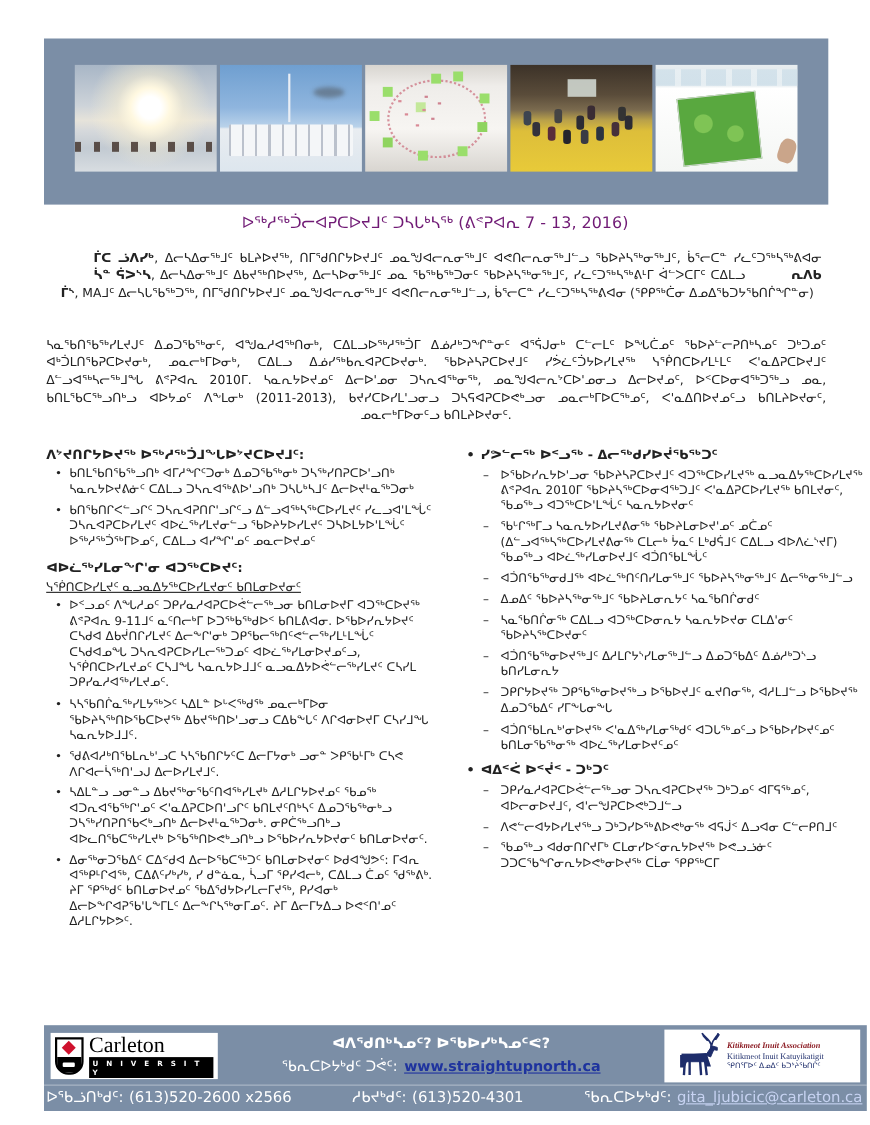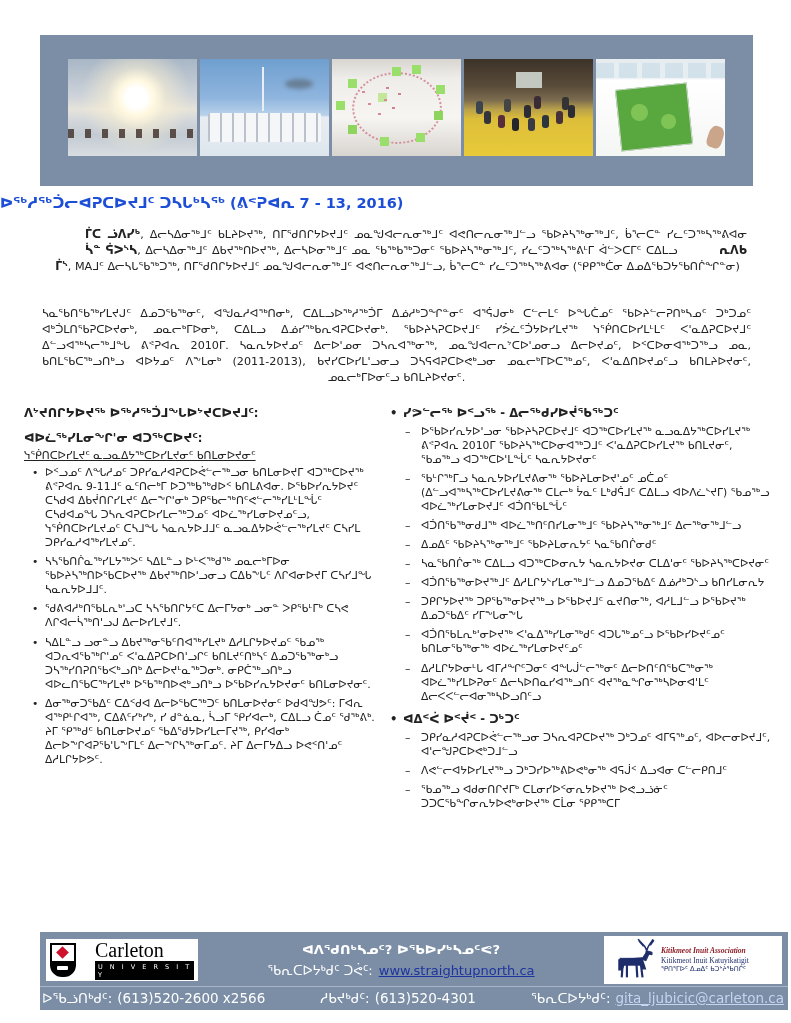--- a/index.html
+++ b/index.html
@@ -33,60 +33,60 @@
       32px 6px #46303a,44px 0 #2c2c34,-48px -4px #3c4450,38px -8px #333333,-20px -6px #444444,10px -9px #3a2c34;}
   .p5{background:linear-gradient(180deg,#e8edf0 0%,#dce5ea 18%,#ffffff 22%,#f4f6f4 100%);}
   .maprow{position:absolute;top:4px;left:0;right:0;height:15px;opacity:.8;
       background:repeating-linear-gradient(90deg,#cfe0ea 0 18px,#e8f0f4 18px 23px);}
   .greenmap{position:absolute;left:22px;top:27px;width:70px;height:60px;background:#59a83f;border:1px solid #cfd8cf;
       background-image:radial-gradient(circle at 30% 40%, #7fc455 0 8px, transparent 9px),radial-gradient(circle at 70% 60%, #7fc455 0 7px, transparent 8px);
       transform:rotate(-6deg);}
   .hand{position:absolute;right:2px;bottom:8px;width:15px;height:22px;background:#caa58a;border-radius:40% 40% 30% 30%;transform:rotate(18deg);}
 
   
-  .title{position:absolute;left:0;top:195px;width:100%;margin:0;
-      font-size:14.5px;font-weight:bold;color:#1d4ed8;}
+  .title{position:absolute;left:0;top:195px;width:100%;margin:0;text-align:center;
+      font-size:14.5px;font-weight:normal;color:#701a75;}
   .intro{position:absolute;left:48px;right:44px;top:227px;margin:0;font-size:11.2px;line-height:1.43;
       text-align:justify;text-align-last:center;color:#222;}
   .intro .b{font-weight:bold;margin-left:37px;}
   .summary{position:absolute;left:42px;right:40px;top:306px;margin:0;font-size:11.2px;line-height:1.42;
       text-align:justify;text-align-last:center;color:#222;}
 
   
-  .cols{position:absolute;left:24px;top:406px;width:748px;display:flex;gap:14px;}
+  .cols{position:absolute;left:42px;top:406px;width:748px;display:flex;gap:30px;}
   .col{font-size:10.8px;line-height:1.3;color:#222;}
   .col.left{width:352px;flex:0 0 auto;}
   .col.right{flex:1 1 auto;}
   .h{font-weight:bold;font-size:11.6px;margin:0 0 3px 0;}
   .h.second{margin-top:10px;}
   .sub-u{text-decoration:underline;margin:0 0 3px 0;}
   .blist{margin:0;padding:0;list-style:none;}
   .blist li{position:relative;padding-left:21px;margin:0 0 5px 0;}
   .blist li::before{content:"•";position:absolute;left:8px;top:0;}
   .sec-title{position:relative;padding-left:13px;font-weight:bold;font-size:11.6px;margin:0 0 4px 0;}
   .sec-title::before{content:"•";position:absolute;left:0;top:0;}
   .sec-title.second{margin-top:8px;}
   .dash-item{position:relative;padding-left:31px;margin:0 0 5px 0;}
   .dash-item::before{content:"–";position:absolute;left:15px;top:0;}
 
   
   .footer{position:absolute;left:40px;top:932px;width:748px;background:#7b8ea6;}
   .footer-top{display:flex;align-items:center;gap:8px;height:52px;padding:2px 6px 0 6px;}
-  .carleton{width:152px;height:42px;background:#ffffff;display:flex;align-items:center;gap:19px;padding:1px 4px;box-sizing:border-box;flex:0 0 auto;}
+  .carleton{width:152px;height:42px;background:#ffffff;display:flex;align-items:center;gap:5px;padding:1px 4px;box-sizing:border-box;flex:0 0 auto;}
   .shield{position:relative;width:26px;height:34px;border:2px solid #000;border-radius:0 0 12px 12px;
       background:linear-gradient(180deg,#ffffff 0 52%,#000000 52% 100%);box-sizing:border-box;flex:0 0 auto;}
   .leaf{position:absolute;left:6px;top:3px;width:9px;height:9px;background:#cf112d;transform:rotate(45deg);}
   .book{position:absolute;left:5px;bottom:5px;width:11px;height:4px;background:#ffffff;border-radius:1px;}
   .c-text{display:flex;flex-direction:column;justify-content:center;}
   .c-name{font-family:"Liberation Serif","DejaVu Serif",serif;font-size:20px;color:#000;line-height:1;}
-  .c-univ{background:#000;color:#fff;font-size:6.5px;letter-spacing:2.5px;padding:1.5px 2px 1px 3px;margin-top:1px;font-weight:normal;}
+  .c-univ{background:#000;color:#fff;font-size:6.5px;letter-spacing:2.5px;padding:1.5px 2px 1px 3px;margin-top:1px;font-weight:bold;}
   .f-center{flex:1 1 auto;text-align:center;color:#fff;}
   .f-q{font-weight:bold;font-size:13px;}
   .f-web{font-size:13px;margin-top:6px;}
-  .f-link{color:#1e339e;font-weight:normal;text-decoration:underline;margin-left:6px;}
+  .f-link{color:#1e339e;font-weight:bold;text-decoration:underline;margin-left:6px;}
   .kia{width:178px;height:48px;background:#ffffff;display:flex;align-items:center;gap:2px;padding:1px 3px;box-sizing:border-box;flex:0 0 auto;}
   .kia svg{flex:0 0 auto;}
   .kia-text{display:flex;flex-direction:column;line-height:1.25;justify-content:space-between;}
   .kia1{font-family:"Liberation Serif","DejaVu Serif",serif;font-style:italic;font-weight:bold;font-size:7.5px;color:#8c1c24;}
   .kia2{font-family:"Liberation Serif","DejaVu Serif",serif;font-size:7.5px;color:#1e2d6b;}
   .kia3{font-size:6.8px;color:#1e2d6b;}
   .footer-contact{display:flex;align-items:center;justify-content:space-between;border-top:1px solid rgba(255,255,255,.35);
       color:#fff;font-size:13.5px;padding:3px 4px 4px 2px;}
   .fc-group{white-space:nowrap;}
   .fc-label{margin-right:5px;}
@@ -127,42 +127,45 @@
   <h1 class="title">ᐅᖅᓱᖅᑑᓕᐊᕈᑕᐅᔪᒧᑦ ᑐᓴᒐᒃᓴᖅ (ᕕᕝᕈᐊᕆ 7 - 13, 2016)</h1>
 
   <p class="intro"><span class="b">ᒦᑕ ᓘᐱᓯᒃ</span><span>, ᐃᓕᓴᐃᓂᖅᒧᑦ ᑲᒪᔨᐅᔪᖅ, ᑎᒥᖁᑎᒋᔭᐅᔪᒧᑦ ᓄᓇᖑᐊᓕᕆᓂᖅᒧᑦ ᐊᕙᑎᓕᕆᓂᖅᒧᓪᓗ ᖃᐅᔨᓴᖅᓂᖅᒧᑦ, ᑳᕐᓕᑕᓐ ᓯᓚᑦᑐᖅᓴᖅᕕᐊᓂ </span><span class="b">ᓵᓐ ᕌᐳᔅᓴ</span><span>, ᐃᓕᓴᐃᓂᖅᒧᑦ ᐃᑲᔪᖅᑎᐅᔪᖅ, ᐃᓕᓴᐅᓂᖅᒧᑦ ᓄᓇ ᖃᖅᑲᖅᑐᓂᑦ ᖃᐅᔨᓴᖅᓂᖅᒧᑦ, ᓯᓚᑦᑐᖅᓴᖅᕕᒻᒥ ᐋᓪᐳᑕᒥᑦ ᑕᐃᒪᓗ </span><span class="b">ᕆᐱᑲ ᒦᔅ</span><span>, MAᒧᑦ ᐃᓕᓴᒐᖃᖅᑐᖅ, ᑎᒥᖁᑎᒋᔭᐅᔪᒧᑦ ᓄᓇᖑᐊᓕᕆᓂᖅᒧᑦ ᐊᕙᑎᓕᕆᓂᖅᒧᓪᓗ, ᑳᕐᓕᑕᓐ ᓯᓚᑦᑐᖅᓴᖅᕕᐊᓂ (ᕿᑭᖅᑖᓂ ᐃᓄᐃᖃᑐᔭᖃᑎᒌᖏᓐᓂ)</span></p>
 
   <p class="summary">ᓴᓇᖃᑎᖃᖅᓯᒪᔪᒍᑦ ᐃᓄᑐᖃᖅᓂᑦ, ᐊᖑᓇᓱᐊᖅᑎᓂᒃ, ᑕᐃᒪᓗᐅᖅᓱᖅᑑᒥ ᐃᓅᓱᒃᑐᖏᓐᓂᑦ ᐊᕐᕌᒍᓂᒃ ᑕᓪᓕᒪᑦ ᐅᖓᑖᓄᑦ ᖃᐅᔨᓪᓕᕈᑎᒃᓴᓄᑦ ᑐᒃᑐᓄᑦ ᐊᒃᑑᒪᑎᖃᕈᑕᐅᔪᓂᒃ, ᓄᓇᓕᒃᒥᐅᓂᒃ, ᑕᐃᒪᓗ ᐃᓅᓯᖅᑲᕆᐊᕈᑕᐅᔪᓂᒃ. ᖃᐅᔨᓴᕈᑕᐅᔪᒧᑦ ᓯᕘᓛᑦᑑᔭᐅᓯᒪᔪᖅ ᓭᖀᑎᑕᐅᓯᒪᒻᒪᑦ ᐸ'ᓇᐃᕈᑕᐅᔪᒧᑦ ᐃᓪᓗᐊᖅᓴᓕᖅᒧᖓ ᕕᕝᕈᐊᕆ 2010ᒥ. ᓴᓇᕆᔭᐅᔪᓄᑦ ᐃᓕᐅ'ᓄᓂ ᑐᓴᕆᐊᖅᓂᖅ, ᓄᓇᖑᐊᓕᕆᔾᑕᐅ'ᓄᓂᓗ ᐃᓕᐅᔪᓄᑦ, ᐅᑉᑕᐅᓂᐊᖅᑐᖅᓗ ᓄᓇ, ᑲᑎᒪᖃᑕᖅᓗᑎᒃᓗ ᐊᐅᔭᓄᑦ ᐱᖕᒪᓂᒃ (2011-2013), ᑲᔪᓯᑕᐅᓯᒪ'ᓗᓂᓗ ᑐᓴᕋᐊᕈᑕᐅᕙᒃᓗᓂ ᓄᓇᓕᒃᒥᐅᑕᖅᓄᑦ, ᐸ'ᓇᐃᑎᐅᔪᓄᑦᓗ ᑲᑎᒪᔨᐅᔪᓂᑦ, ᓄᓇᓕᒃᒥᐅᓂᑦᓗ ᑲᑎᒪᔨᐅᔪᓂᑦ.</p>
 
   <div class="cols">
 
     <div class="col left">
       <div class="h">ᐱᔾᔪᑎᒋᔭᐅᔪᖅ ᐅᖅᓱᖅᑑᒧᖓᐅᔾᔪᑕᐅᔪᒧᑦ:</div>
+      <ul class="blist">
+        <li>ᑲᑎᒪᖃᑎᖃᖅᓗᑎᒃ ᐊᒥᓱᖏᑦᑐᓂᒃ ᐃᓄᑐᖃᖅᓂᒃ ᑐᓴᖅᓯᑎᕈᑕᐅ'ᓗᑎᒃ ᓴᓇᕆᔭᐅᔪᕕᓃᑦ ᑕᐃᒪᓗ ᑐᓴᕆᐊᖅᕕᐅ'ᓗᑎᒃ ᑐᓴᒐᒃᓴᒧᑦ ᐃᓕᐅᔪᒻᓇᖅᑐᓂᒃ</li>
+        <li>ᑲᑎᖃᑎᒋᐸᓪᓗᒋᑦ ᑐᓴᕆᐊᕈᑎᒋ'ᓗᒋᑦᓗ ᐃᓪᓗᐊᖅᓴᖅᑕᐅᓯᒪᔪᑦ ᓯᓚᓗᐊ'ᒪᖔᑦ ᑐᓴᕆᐊᕈᑕᐅᓯᒪᔪᑦ ᐊᐅᓛᖅᓯᒪᔪᓂᓪᓗ ᖃᐅᔨᔭᐅᓯᒪᔪᑦ ᑐᓴᐅᒪᔭᐅ'ᒪᖔᑦ ᐅᖅᓱᖅᑑᖅᒥᐅᓄᑦ, ᑕᐃᒪᓗ ᐊᓯᖏ'ᓄᑦ ᓄᓇᓕᐅᔪᓄᑦ</li>
+      </ul>
       <div class="h second">ᐊᐅᓛᖅᓯᒪᓂᖕᒋ'ᓂ ᐊᑐᖅᑕᐅᔪᑦ:</div>
       <div class="sub-u">ᓭᖀᑎᑕᐅᓯᒪᔪᑦ ᓇᓗᓇᐃᔭᖅᑕᐅᓯᒪᔪᓂᑦ ᑲᑎᒪᓂᐅᔪᓂᑦ</div>
       <ul class="blist">
         <li>ᐅᑉᓗᓄᑦ ᐱᖓᓱᓄᑦ ᑐᑭᓯᓇᓱᐊᕈᑕᐅᕚᓪᓕᖅᓗᓂ ᑲᑎᒪᓂᐅᔪᒥ ᐊᑐᖅᑕᐅᔪᖅ ᕕᕝᕈᐊᕆ 9-11ᒧᑦ ᓇᑦᑎᓕᒃᒥ ᐅᑐᖅᑲᖅᑯᐅᑉ ᑲᑎᒪᕕᐊᓂ. ᐅᖃᐅᓯᕆᔭᐅᔪᑦ ᑕᓴᑯᐊ ᐃᑲᔫᑎᒋᓯᒪᔪᑦ ᐃᓕᖕᒋ'ᓂᒃ ᑐᑭᖃᓕᖅᑎᑦᕙᓪᓕᖅᓯᒪᒻᒪᖔᑦ ᑕᓴᑯᐊᓄᖓ ᑐᓴᕆᐊᕈᑕᐅᓯᒪᓕᖅᑐᓄᑦ ᐊᐅᓛᖅᓯᒪᓂᐅᔪᓄᑦᓗ, ᓭᖀᑎᑕᐅᓯᒪᔪᓄᑦ ᑕᓴᒧᖓ ᓴᓇᕆᔭᐅᒧᒧᑦ ᓇᓗᓇᐃᔭᐅᕚᓪᓕᖅᓯᒪᔪᑦ ᑕᓴᓯᒪ ᑐᑭᓯᓇᓱᐊᖅᓯᒪᔪᓄᑦ.</li>
-        <li>ᓴᓴᖃᑎᒌᓇᖅᓯᒪᔭᖅᐳᑦ ᓴᐃᒪᓐᓗ ᐅᒡᐸᖅᑯᖅ ᓄᓇᓕᒃᒥᐅᓂ ᖃᐅᔨᓴᖅᑎᐅᖃᑕᐅᔪᖅ ᐃᑲᔪᖅᑎᐅ'ᓗᓂᓗ ᑕᐃᑲᖕᒐᑦ ᐱᒋᐊᓂᐅᔪᒥ ᑕᓴᓯᒧᖓ ᓴᓇᕆᔭᐅᒧᒧᑦ.</li>
+        <li>ᓴᓴᖃᑎᒌᓇᖅᓯᒪᔭᖅᐳᑦ ᓴᐃᒪᓐ ᐅᒡᐸᖅᑯᖅ ᓄᓇᓕᒃᒥᐅᓂ ᖃᐅᔨᓴᖅᑎᐅᖃᑕᐅᔪᖅ ᐃᑲᔪᖅᑎᐅ'ᓗᓂᓗ ᑕᐃᑲᖕᒐᑦ ᐱᒋᐊᓂᐅᔪᒥ ᑕᓴᓯᒧᖓ ᓴᓇᕆᔭᐅᒧᒧᑦ.</li>
         <li>ᖁᕕᐊᓱᒃᑎᖃᒪᕆᒃ'ᓗᑕ ᓴᓴᖃᑎᒋᔭᑦᑕ ᐃᓕᒥᔭᓂᒃ ᓗᓂᓐ ᐳᑭᖃᒻᒥᒃ ᑕᓴᕙ ᐱᒋᐊᓕᓵᖅᑎ'ᓗᒍ ᐃᓕᐅᓯᒪᔪᒧᑦ.</li>
         <li>ᓴᐃᒪᓐᓗ ᓗᓂᓐᓗ ᐃᑲᔪᖅᓂᖃᑦᑎᐊᖅᓯᒪᔪᒃ ᐃᓱᒪᒋᔭᐅᔪᓄᑦ ᖃᓄᖅ ᐊᑐᕆᐊᖃᖅᒋ'ᓄᑦ ᐸ'ᓇᐃᕈᑕᐅᑎ'ᓗᒋᑦ ᑲᑎᒪᔪᑦᑎᒃᓴᑦ ᐃᓄᑐᖃᖅᓂᒃᓗ ᑐᓴᖅᓯᑎᕈᑎᖃᐸᒃᓗᑎᒃ ᐃᓕᐅᔪᒻᓇᖅᑐᓂᒃ. ᓂᑭᑖᖅᓗᑎᒃᓗ ᐊᐅᓚᑎᖃᑕᖅᓯᒪᔪᒃ ᐅᖃᖅᑎᐅᕙᒃᓗᑎᒃᓗ ᐅᖃᐅᓯᕆᔭᐅᔪᓂᑦ ᑲᑎᒪᓂᐅᔪᓂᑦ.</li>
         <li>ᐃᓂᖅᓂᑐᖃᐃᑦ ᑕᐃᑉᑯᐊ ᐃᓕᐅᖃᑕᖅᑐᑦ ᑲᑎᒪᓂᐅᔪᓂᑦ ᐅᑯᐊᖑᕗᑦ: ᒥᐊᕆ ᐊᖅᑭᒻᒋᐊᖅ, ᑕᐃᕕᑦᓯᒃᓯᒃ, ᓯ ᑯᓐᓈᓇ, ᓵᓗᒥ ᕿᓯᐊᓕᒃ, ᑕᐃᒪᓗ ᑖᓄᑦ ᖁᖅᕕᒃ. ᔨᒥ ᕿᖅᑯᑦ ᑲᑎᒪᓂᐅᔪᓄᑦ ᖃᐃᖁᔭᐅᓯᒪᓕᒥᔪᖅ, ᑭᓯᐊᓂᒃ ᐃᓕᐅᖕᒋᐊᕈᖃ'ᒐᖕᒥᒪᑦ ᐃᓕᖕᒋᓴᖅᓂᒥᓄᑦ. ᔨᒥ ᐃᓕᒥᔭᐃᓗ ᐅᕙᑉᑎ'ᓄᑦ ᐃᓱᒪᒋᔭᐅᕗᑦ.</li>
       </ul>
     </div>
 
     <div class="col right">
       <div class="sec-title">ᓯᕗᓪᓕᖅ ᐅᑉᓗᖅ - ᐃᓕᖅᑯᓯᐅᔫᖃᖅᑐᑦ</div>
       <div class="dash-item">ᐅᖃᐅᓯᕆᔭᐅ'ᓗᓂ ᖃᐅᔨᓴᕈᑕᐅᔪᒧᑦ ᐊᑐᖅᑕᐅᓯᒪᔪᖅ ᓇᓗᓇᐃᔭᖅᑕᐅᓯᒪᔪᖅ ᕕᕝᕈᐊᕆ 2010ᒥ ᖃᐅᔨᓴᖅᑕᐅᓂᐊᖅᑐᒧᑦ ᐸ'ᓇᐃᕈᑕᐅᓯᒪᔪᖅ ᑲᑎᒪᔪᓂᑦ, ᖃᓄᖅᓗ ᐊᑐᖅᑕᐅ'ᒪᖔᑦ ᓴᓇᕆᔭᐅᔪᓂᑦ</div>
       <div class="dash-item">ᖃᒡᒋᖅᒥᓗ ᓴᓇᕆᔭᐅᓯᒪᔪᕕᓂᖅ ᖃᐅᔨᒪᓂᐅᔪ'ᓄᑦ ᓄᑖᓄᑦ (ᐃᓪᓗᐊᖅᓴᖅᑕᐅᓯᒪᔪᕕᓂᖅ ᑕᒪᓕᒃ ᔮᓇᑦ ᒪᒃᑯᕌᒧᑦ ᑕᐃᒪᓗ ᐊᐅᐱᓛᔅᔪᒥ) ᖃᓄᖅᓗ ᐊᐅᓛᖅᓯᒪᓂᐅᔪᒧᑦ ᐊᑑᑎᖃᒪᖔᑦ</div>
       <div class="dash-item">ᐊᑑᑎᖃᖅᓂᑯᒧᖅ ᐊᐅᓛᖅᑎᑦᑎᓯᒪᓂᖅᒧᑦ ᖃᐅᔨᓴᖅᓂᖅᒧᑦ ᐃᓕᖅᓂᖅᒧᓪᓗ</div>
       <div class="dash-item">ᐃᓄᐃᑦ ᖃᐅᔨᓴᖅᓂᖅᒧᑦ ᖃᐅᔨᒪᓂᕆᔭᑦ ᓴᓇᖃᑎᒌᓂᑯᑦ</div>
       <div class="dash-item">ᓴᓇᖃᑎᒌᓂᖅ ᑕᐃᒪᓗ ᐊᑐᖅᑕᐅᓂᕆᔭ ᓴᓇᕆᔭᐅᔪᓂ ᑕᒪᐃ'ᓂᑦ ᖃᐅᔨᓴᖅᑕᐅᔪᓂᑦ</div>
       <div class="dash-item">ᐊᑑᑎᖃᖅᓂᐅᔪᖅᒧᑦ ᐃᓱᒪᒋᔭᔅᓯᒪᓂᖅᒧᓪᓗ ᐃᓄᑐᖃᐃᑦ ᐃᓅᓱᒃᑐᔅᓗ ᑲᑎᓯᒪᓂᕆᔭ</div>
       <div class="dash-item">ᑐᑭᒋᔭᐅᔪᖅ ᑐᑭᖃᖅᓂᐅᔪᖅᓗ ᐅᖃᐅᔪᒧᑦ ᓇᔪᑎᓂᖅ, ᐊᓱᒪᒧᓪᓗ ᐅᖃᐅᔪᖅ ᐃᓄᑐᖃᐃᑦ ᓯᒥᖕᒐᓂᖕᒐ</div>
       <div class="dash-item">ᐊᑑᑎᖃᒪᕆᒃ'ᓂᐅᔪᖅ ᐸ'ᓇᐃᖅᓯᒪᓂᖅᑯᑦ ᐊᑐᒐᖅᓄᑦᓗ ᐅᖃᐅᓯᐅᔪᑦᓄᑦ ᑲᑎᒪᓂᖃᖅᓂᖅ ᐊᐅᓛᖅᓯᒪᓂᐅᔪᑦᓄᑦ</div>
-      <div class="dash-item">ᐃᓱᒪᒋᔭᐅᓂᒻᒐ ᐊᒥᓱᖏᑦᑐᓂᑦ ᐊᖓᒎᓪᓕᖅᓂᑦ ᐃᓕᐅᑎᑦᑎᖃᑕᖅᓂᖅ ᐊᐅᓛᖅᓯᒪᐅᕈᓂᑦ ᐃᓕᓴᐅᑎᓇᓯᐊᖅᓗᑎᑦ ᐊᔪᖅᓇᖏᓂᖅᓴᐅᓂᐊ'ᒪᑦ ᐃᓕᐸᐸᓪᓕᐊᓂᖅᓴᐅᓗᑎᑦᓗ</div>
       <div class="sec-title second">ᐊᐃᑉᐹ ᐅᑉᔫᑉ - ᑐᒃᑐᑦ</div>
       <div class="dash-item">ᑐᑭᓯᓇᓱᐊᕈᑕᐅᕚᓪᓕᖅᓗᓂ ᑐᓴᕆᐊᕈᑕᐅᔪᖅ ᑐᒃᑐᓄᑦ ᐊᒥᕋᖅᓄᑦ, ᐊᐅᓕᓂᐅᔪᒧᑦ, ᐊ'ᓕᖑᕈᑕᐅᕙᒃᑐᒧᓪᓗ</div>
       <div class="dash-item">ᐱᕙᓪᓕᐊᔭᐅᓯᒪᔪᖅᓗ ᑐᒃᑐᓯᐅᖅᕕᐅᕙᒃᓂᖅ ᐊᕋᒎᑉ ᐃᓗᐊᓂ ᑕᓪᓕᑭᑎᒧᑦ</div>
       <div class="dash-item">ᖃᓄᖅᓗ ᐊᑯᓂᑎᒋᔪᒥᒃ ᑕᒪᓂᓯᐅᑉᓂᕆᔭᐅᔪᖅ ᐅᕙᓗᓘᓃᑦ ᑐᑐᑕᖃᖏᓂᕆᔭᐅᕙᒃᓂᐅᔪᖅ ᑕᒫᓂ ᕿᑭᖅᑕᒥ</div>
     </div>
   </div>
 
   <div class="footer">
     <div class="footer-top">
 

